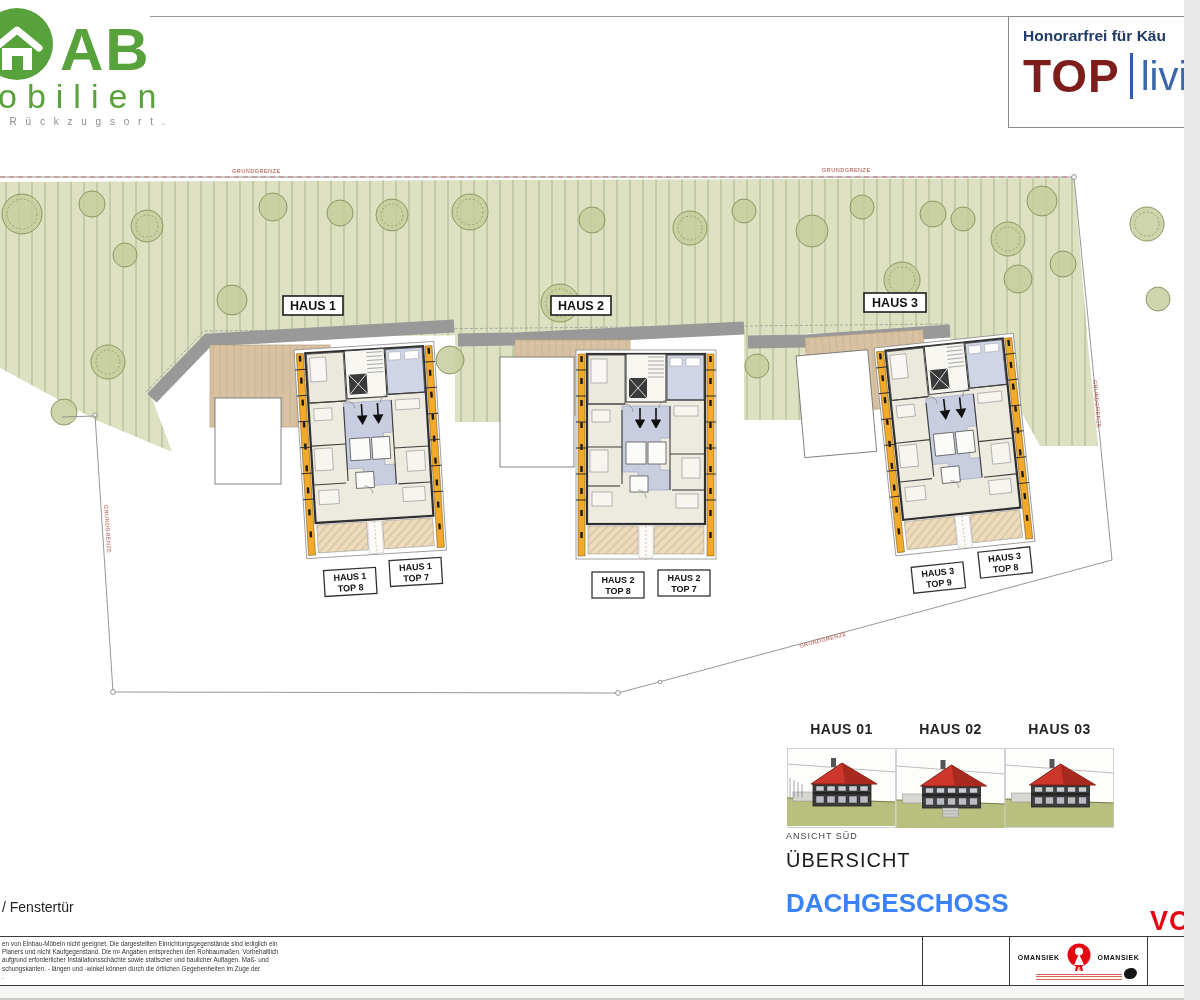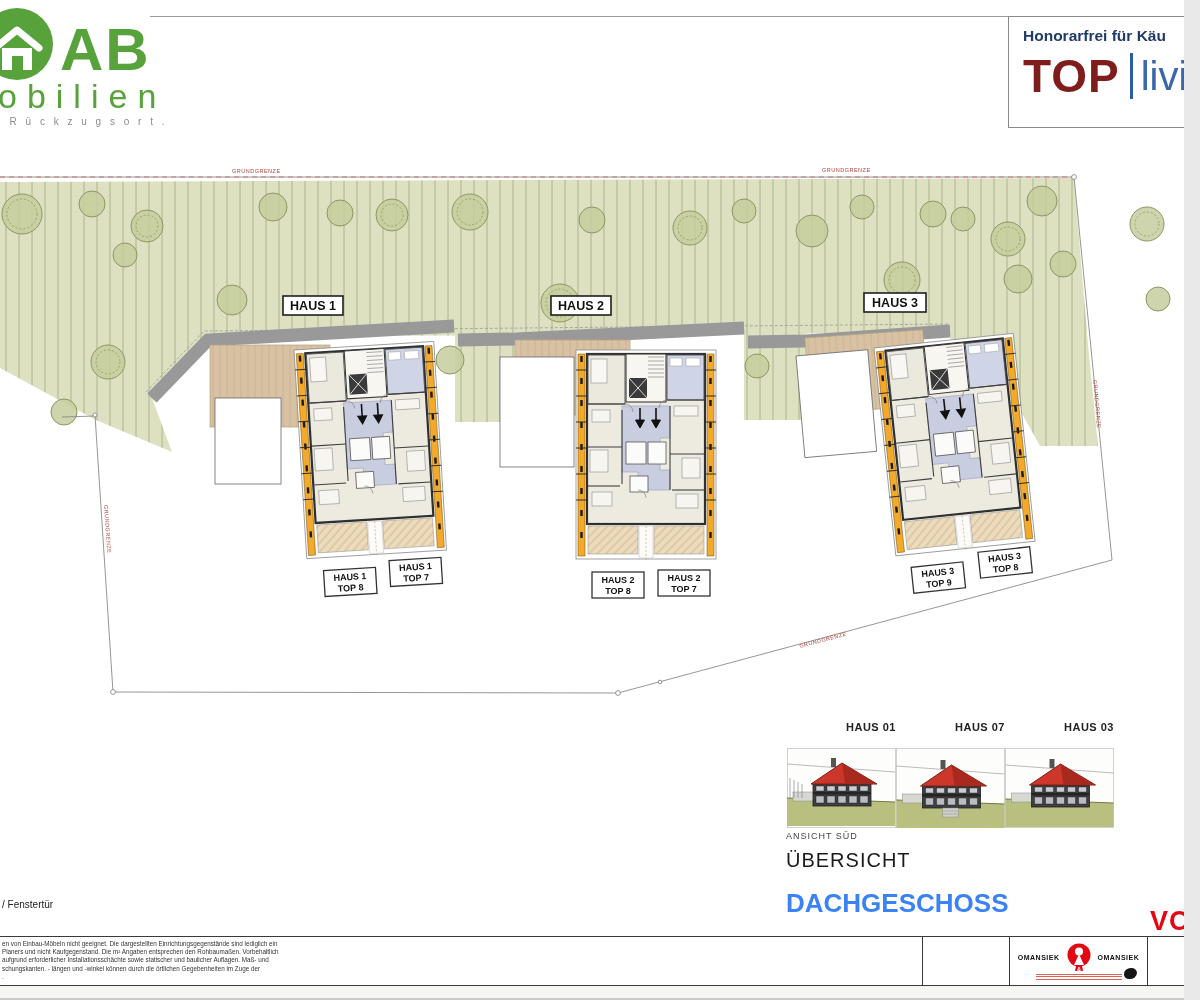--- a/index.html
+++ b/index.html
@@ -29,29 +29,29 @@
   .bnd-red{stroke:#c0564e;stroke-width:.8;stroke-dasharray:5 4;opacity:.85;fill:none;}
   .bnd-dot{fill:#fff;stroke:#8a8a8a;stroke-width:.9;}
   .gg-label{font-size:5.5px;fill:#b0453c;letter-spacing:.5px;}
   .haus-box{fill:#ffffff;stroke:#1f1f1f;stroke-width:1.6;}
   .haus-text{font-size:12.5px;font-weight:700;fill:#111;text-anchor:middle;}
   .unit-box{fill:#ffffff;stroke:#333;stroke-width:1.3;}
   .unit-text{font-size:9px;font-weight:700;fill:#111;text-anchor:middle;}
   .walk{stroke:#999;fill:none;}
 
   
-  .elev-label{position:absolute;top:721px;width:109px;text-align:right;
-              font-size:11px;font-weight:700;color:#222;letter-spacing:.5px;}
+  .elev-label{position:absolute;top:721px;width:109px;text-align:center;
+              font-size:14px;font-weight:700;color:#222;letter-spacing:.5px;}
   #elev-svg{position:absolute;left:787px;top:748px;width:327px;height:80px;}
   #ansicht{position:absolute;left:786px;top:831px;font-size:9px;color:#444;letter-spacing:1px;}
   #uebersicht{position:absolute;left:786px;top:849px;font-size:20px;color:#1a1a1a;letter-spacing:1px;}
   #dachgeschoss{position:absolute;left:786px;top:888px;font-size:26px;font-weight:700;color:#3b82f6;}
 
   
-  #legend-note{position:absolute;left:2px;top:899px;font-size:10px;color:#222;}
+  #legend-note{position:absolute;left:2px;top:899px;font-size:14px;color:#222;}
   #stamp{position:absolute;left:1150px;top:906px;font-size:27px;font-weight:700;
          color:#e30613;letter-spacing:1px;}
   #titlerow{position:absolute;left:0;top:936px;width:1200px;height:48px;
             border-top:1.5px solid #3a3a3a;border-bottom:1.5px solid #3a3a3a;
             display:flex;box-sizing:content-box;background:#fff;}
   .cell{box-sizing:border-box;height:100%;}
   #cell-disclaimer{width:923px;border-right:1px solid #3a3a3a;padding:3px 0 0 2px;}
   #cell-disclaimer .dline{width:298px;font-size:6.3px;line-height:8.2px;color:#333;
                           text-align:justify;}
   #cell-empty{width:87px;border-right:1px solid #3a3a3a;}
@@ -359,21 +359,21 @@
       <rect class="haus-box" x="283" y="296" width="60" height="19"></rect>
       <text class="haus-text" x="313" y="310">HAUS 1</text>
       <rect class="haus-box" x="551" y="296" width="60" height="19"></rect>
       <text class="haus-text" x="581" y="310">HAUS 2</text>
       <rect class="haus-box" x="864" y="293" width="62" height="19"></rect>
       <text class="haus-text" x="895" y="307">HAUS 3</text>
     </g>
   </svg>
 
   <span class="elev-label" style="left:787px">HAUS 01</span>
-  <span class="elev-label" style="left:896px">HAUS 07</span>
+  <span class="elev-label" style="left:896px">HAUS 02</span>
   <span class="elev-label" style="left:1005px">HAUS 03</span>
 
   <svg id="elev-svg" viewBox="0 0 327 80" xmlns="http://www.w3.org/2000/svg" xmlns:xlink="http://www.w3.org/1999/xlink">
     <rect x="0.5" y="0.5" width="108" height="79" fill="#fdfdfc" stroke="#c6c6c6" stroke-width=".8"></rect>
     <rect x="109.5" y="0.5" width="108" height="79" fill="#fdfdfc" stroke="#c6c6c6" stroke-width=".8"></rect>
     <rect x="218.5" y="0.5" width="108" height="79" fill="#fdfdfc" stroke="#c6c6c6" stroke-width=".8"></rect>
     <g transform="translate(0,0)">
         <use href="#elevhouse" xlink:href="#elevhouse"></use>
       <g stroke="#777" stroke-width=".6">
           <line x1="3" y1="30" x2="3" y2="50"></line>

